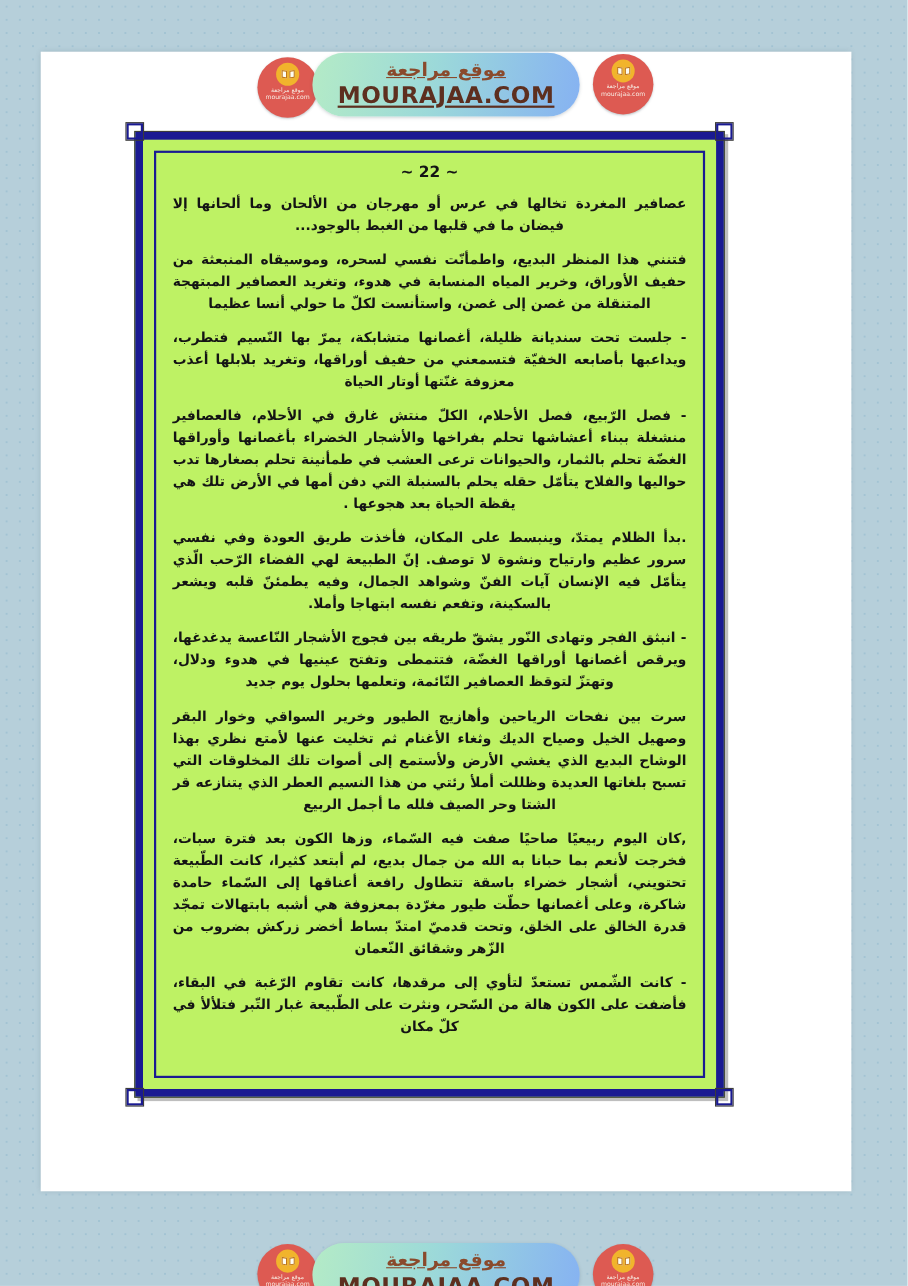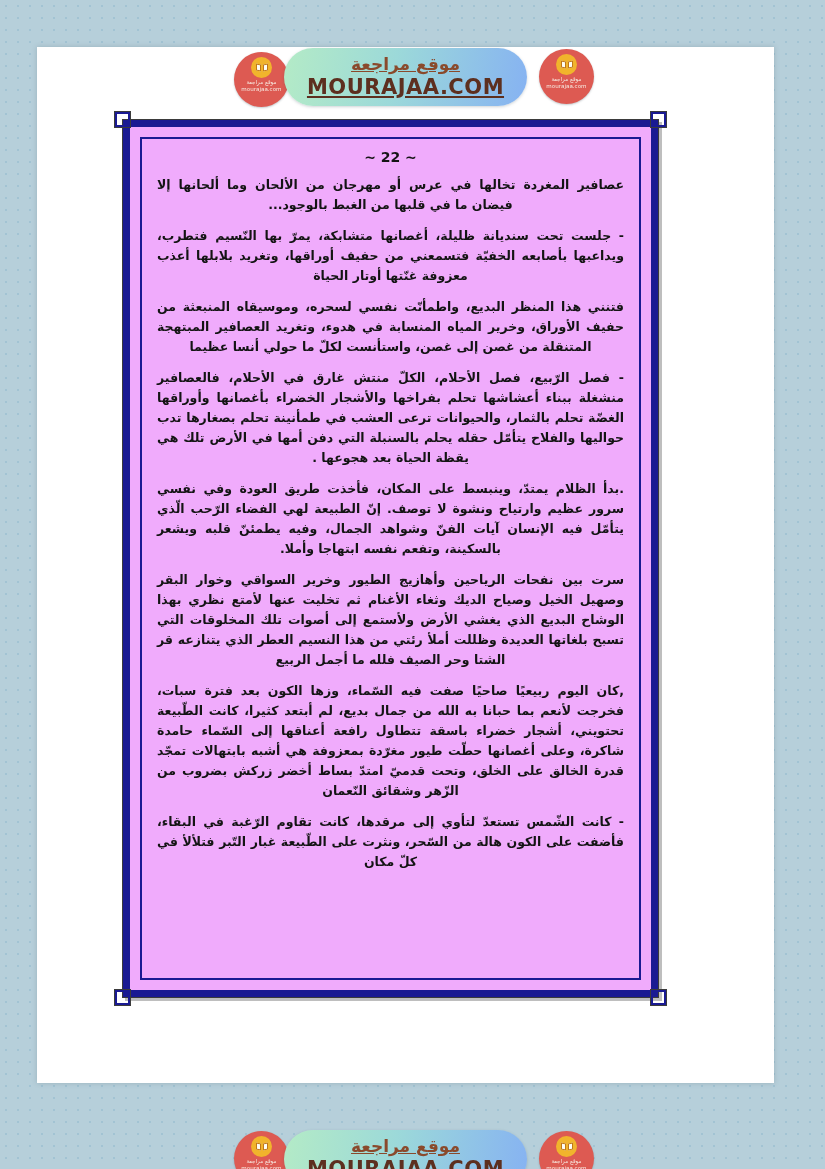--- a/index.html
+++ b/index.html
@@ -55,21 +55,21 @@
   .badge-text{
     margin-top:1px;color:#f7ece3;text-align:center;line-height:1.25;
     transform:scale(.62);transform-origin:top center;white-space:nowrap;
   }
   .badge-l1{font-size:9px;direction:rtl;}
   .badge-l2{font-size:9px;}
 
   
   .frame{
     position:absolute;left:122px;top:119px;width:537px;height:879px;z-index:2;
-    border:1px solid #3b3b3b;background:#f0abfc;box-sizing:border-box;
+    border:1px solid #3b3b3b;background:#bef264;box-sizing:border-box;
     box-shadow:3px 3px 0 rgba(110,110,110,.45);
   }
   .frame-mid{
     position:absolute;inset:0;border:7px solid #1a1a92;box-sizing:border-box;
   }
   .frame-in{
     position:absolute;inset:10px;border:2px solid #1a1a92;box-sizing:border-box;
     padding:8px 15px 0 15px;overflow:hidden;
   }
   .knot{
@@ -125,24 +125,25 @@
 
 <main class="frame">
   <div class="knot tl"></div>
   <div class="knot tr"></div>
   <div class="knot bl"></div>
   <div class="knot br"></div>
   <div class="frame-mid">
     <div class="frame-in doc">
       <div class="pagenum">~ 22 ~</div>
       <p>عصافير المغردة تخالها في عرس أو مهرجان من الألحان وما ألحانها إلا فيضان ما في قلبها من الغبط بالوجود...</p>
+      <p>فتنني هذا المنظر البديع، واطمأنّت نفسي لسحره، وموسيقاه المنبعثة من حفيف الأوراق، وخرير المياه المنسابة في هدوء، وتغريد العصافير المبتهجة المتنقلة من غصن إلى غصن، واستأنست لكلّ ما حولي أنسا عظيما</p>
       <p>- جلست تحت سنديانة ظليلة، أغصانها متشابكة، يمرّ بها النّسيم فتطرب، ويداعبها بأصابعه الخفيّة فتسمعني من حفيف أوراقها، وتغريد بلابلها أعذب معزوفة غنّتها أوتار الحياة</p>
-      <p>فتنني هذا المنظر البديع، واطمأنّت نفسي لسحره، وموسيقاه المنبعثة من حفيف الأوراق، وخرير المياه المنسابة في هدوء، وتغريد العصافير المبتهجة المتنقلة من غصن إلى غصن، واستأنست لكلّ ما حولي أنسا عظيما</p>
       <p>- فصل الرّبيع، فصل الأحلام، الكلّ منتش غارق في الأحلام، فالعصافير منشغلة ببناء أعشاشها تحلم بفراخها والأشجار الخضراء بأغصانها وأوراقها الغضّة تحلم بالثمار، والحيوانات ترعى العشب في طمأنينة تحلم بصغارها تدب حواليها والفلاح يتأمّل حقله يحلم بالسنبلة التي دفن أمها في الأرض تلك هي يقظة الحياة بعد هجوعها .</p>
       <p>.بدأ الظلام يمتدّ، وينبسط على المكان، فأخذت طريق العودة وفي نفسي سرور عظيم وارتياح ونشوة لا توصف. إنّ الطبيعة لهي الفضاء الرّحب الّذي يتأمّل فيه الإنسان آيات الفنّ وشواهد الجمال، وفيه يطمئنّ قلبه ويشعر بالسكينة، وتفعم نفسه ابتهاجا وأملا.</p>
+      <p>- انبثق الفجر وتهادى النّور يشقّ طريقه بين فجوج الأشجار النّاعسة يدغدغها، ويرقص أغصانها أوراقها الغضّة، فتتمطى وتفتح عينيها في هدوء ودلال، وتهتزّ لتوقظ العصافير النّائمة، وتعلمها بحلول يوم جديد</p>
       <p>سرت بين نفحات الرياحين وأهازيج الطيور وخرير السواقي وخوار البقر وصهيل الخيل وصياح الديك وثغاء الأغنام ثم تخليت عنها لأمتع نظري بهذا الوشاح البديع الذي يغشي الأرض ولأستمع إلى أصوات تلك المخلوقات التي تسبح بلغاتها العديدة وظللت أملأ رئتي من هذا النسيم العطر الذي يتنازعه قر الشتا وحر الصيف فلله ما أجمل الربيع</p>
       <p>,كان اليوم ربيعيًا صاحيًا صفت فيه السّماء، وزها الكون بعد فترة سبات، فخرجت لأنعم بما حبانا به الله من جمال بديع، لم أبتعد كثيرا، كانت الطّبيعة تحتويني، أشجار خضراء باسقة تتطاول رافعة أعناقها إلى السّماء حامدة شاكرة، وعلى أغصانها حطّت طيور مغرّدة بمعزوفة هي أشبه بابتهالات تمجّد قدرة الخالق على الخلق، وتحت قدميّ امتدّ بساط أخضر زركش بضروب من الزّهر وشقائق النّعمان</p>
       <p>- كانت الشّمس تستعدّ لتأوي إلى مرقدها، كانت تقاوم الرّغبة في البقاء، فأضفت على الكون هالة من السّحر، ونثرت على الطّبيعة غبار التّبر فتلألأ في كلّ مكان</p>
 
     </div>
   </div>
 </main>
 
 <footer class="banner footer">
   <div class="badge left">

